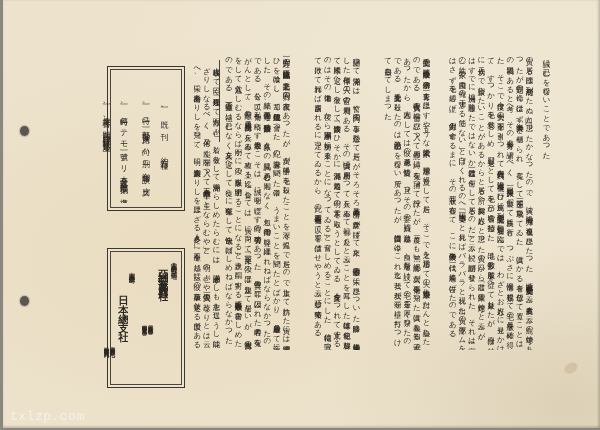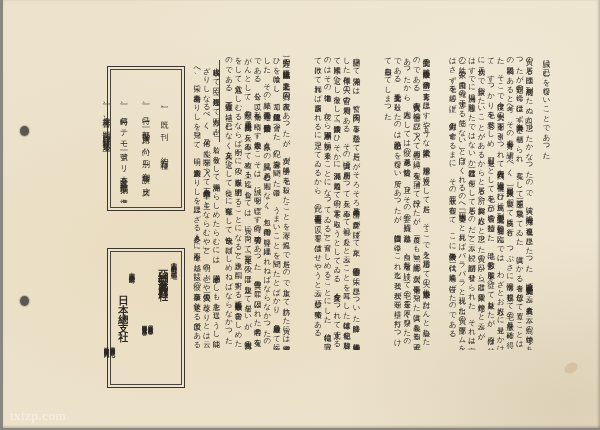--- a/index.html
+++ b/index.html
@@ -46,21 +46,21 @@
     position: absolute; width: 1px; background: #4a443c;
   }
   .box {
     position: absolute; border: 1.5px solid #3a352e;
     box-shadow: inset 0 0 0 2px #ede3cd, inset 0 0 0 3px #4a443c;
   }
   .box .vcol { position: absolute; }
   .big { font-size: 10.5px; letter-spacing: 3px; font-weight: bold; }
   .watermark {
     position: absolute; left: 10px; bottom: 6px;
-    font-family: Liberation Serif, serif;
+    font-family: Liberation Mono, monospace;
     font-size: 13px; color: rgba(255,255,255,0.55);
     letter-spacing: 0.5px;
   }
 </style>
 </head>
 <body>
 
 <div class="page">
 
   <div class="hole" style="left:17px; top:126px;"></div>

